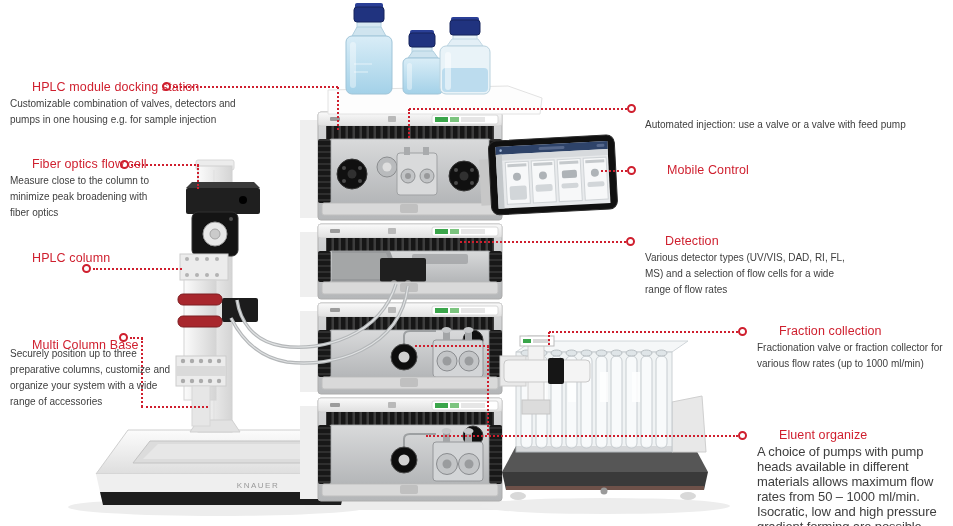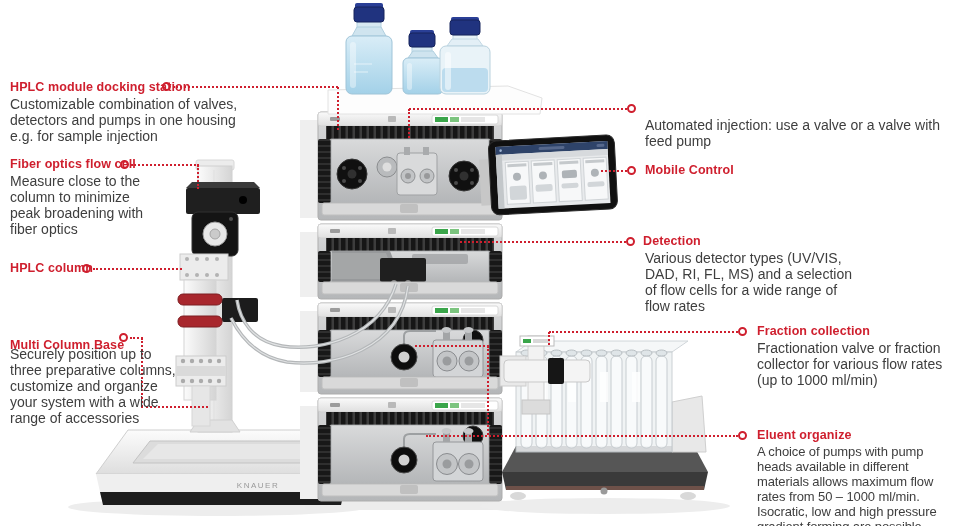--- a/index.html
+++ b/index.html
@@ -1,21 +1,21 @@
 <!DOCTYPE html>
 <html><head>
 <meta charset="utf-8">
 <style>
   :root{ --red:#cf1f2e; }
   html,body{margin:0;padding:0;background:#fff;}
   .canvas{position:relative;width:953px;height:526px;background:#ffffff;overflow:hidden;
           font-family:"Liberation Sans",sans-serif;}
   .art{position:absolute;left:0;top:0;}
-  .co-title{position:absolute;font-weight:bold;font-size:12.5px;color:var(--red);letter-spacing:.1px;white-space:pre-line;}
-  .co-body{position:absolute;font-size:14px;line-height:16px;color:#3e3e3e;}
+  .co-title{position:absolute;font-weight:normal;font-size:12.5px;color:var(--red);letter-spacing:.1px;white-space:pre-line;margin-left:22px;}
+  .co-body{position:absolute;font-size:10px;line-height:16px;color:#3e3e3e;}
   .dot-h{position:absolute;height:0;border-top:2px dotted var(--red);}
   .dot-v{position:absolute;width:0;border-left:2px dotted var(--red);}
   .marker{position:absolute;width:9px;height:9px;box-sizing:border-box;border:2px solid var(--red);
           border-radius:50%;background:#fff;}
   .co-elu .co-body{font-size:13px;line-height:15px;letter-spacing:-.1px;}
 </style>
 </head>
 <body>
 
 <div class="canvas">
@@ -414,21 +414,21 @@
   <div class="marker" style="left:626px;top:237px"></div>
   <div class="marker" style="left:738px;top:327px"></div>
   <div class="marker" style="left:738px;top:431px"></div>
 
   <div class="co-title" style="left:10px;top:80px">HPLC module docking station</div>
   <div class="co-body" style="left:10px;top:96px;width:230px">Customizable combination of valves, detectors and pumps in one housing e.g. for sample injection</div>
 
   <div class="co-title" style="left:10px;top:157px">Fiber optics flow cell</div>
   <div class="co-body" style="left:10px;top:173px;width:150px">Measure close to the column to minimize peak broadening with fiber optics</div>
 
-  <div class="co-title" style="left:10px;top:261px">HPLC column</div>
+  <div class="co-title" style="left:10px;top:251px">HPLC column</div>
 
   <div class="co-title" style="left:10px;top:338px">Multi Column Base</div>
   <div class="co-body" style="left:10px;top:346px;width:172px">Securely position up to three preparative columns, customize and organize your system with a wide range of accessories</div>
 
   <div class="co-body" style="left:645px;top:117px;width:312px">Automated injection: use a valve or a valve with feed pump</div>
 
   <div class="co-title" style="left:645px;top:163px">Mobile Control</div>
 
   <div class="co-title" style="left:643px;top:234px">Detection</div>
   <div class="co-body" style="left:645px;top:250px;width:212px">Various detector types (UV/VIS, DAD, RI, FL, MS) and a selection of flow cells for a wide range of flow rates</div>

